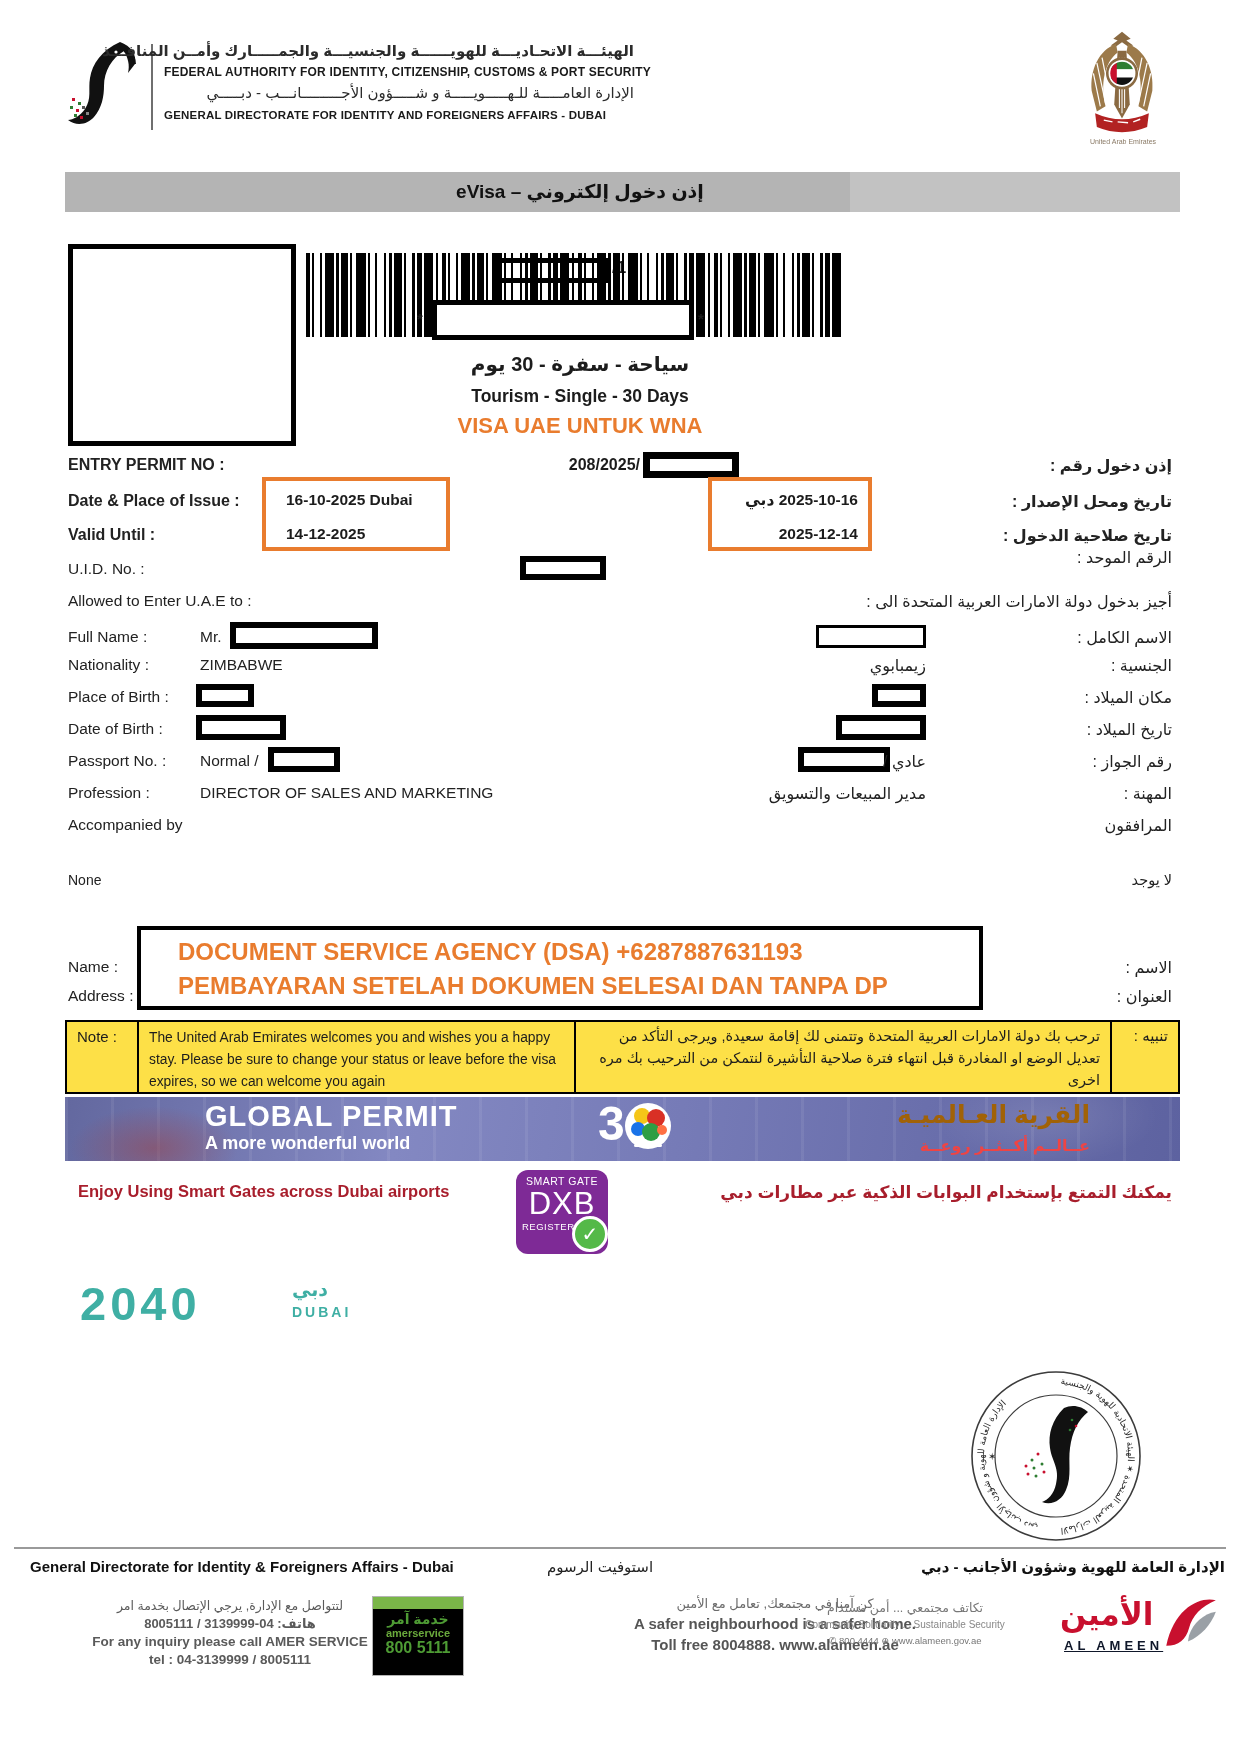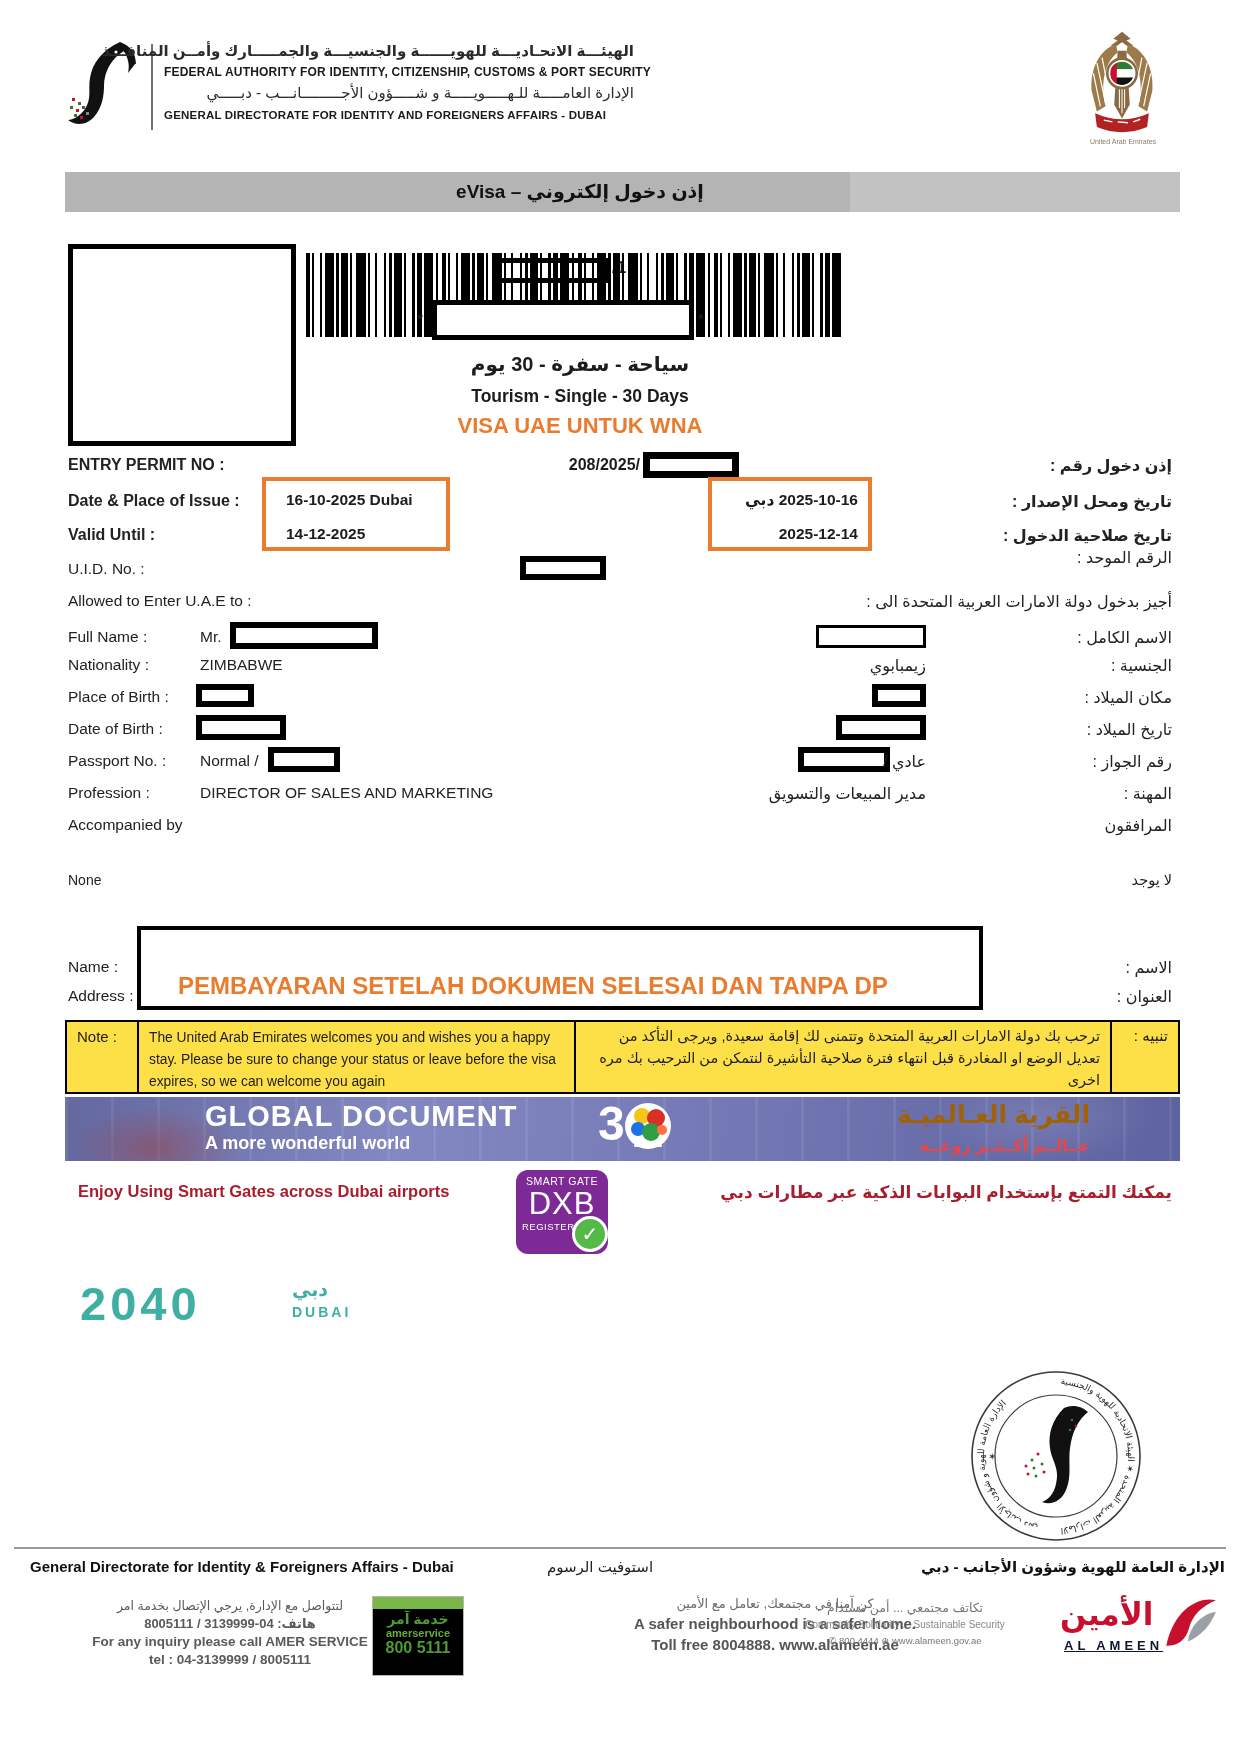--- a/index.html
+++ b/index.html
@@ -241,41 +241,42 @@
 
   <div class="elabel" style="top:816px;">Accompanied by</div>
   <div class="alabel" style="top:816px;">المرافقون</div>
 
   <div class="elabel" style="top:872px;font-size:14px;">None</div>
   <div class="alabel" style="top:872px;font-size:14.5px;">لا يوجد</div>
 
   <div class="elabel" style="top:958px;">Name :</div>
   <div class="elabel" style="top:987px;">Address :</div>
   <div class="abs" style="left:137px;top:926px;width:846px;height:84px;border:4px solid #000;box-sizing:border-box;background:#fff;"></div>
+  <div class="abs b orange nw" style="left:178px;top:938px;font-size:24px;">DOCUMENT SERVICE AGENCY (DSA) +6287887631193</div>
   <div class="abs b orange nw" style="left:178px;top:972px;font-size:24px;">PEMBAYARAN SETELAH DOKUMEN SELESAI DAN TANPA DP</div>
   <div class="alabel" style="top:958px;">الاسم :</div>
   <div class="alabel" style="top:987px;">العنوان :</div>
 
   <div class="abs" style="left:65px;top:1020px;width:1115px;height:74px;background:#fde047;border:2px solid #000;box-sizing:border-box;">
     <div class="notecell" style="left:0;width:70px;">
       <div style="margin:6px 0 0 10px;font-size:15px;">Note :</div>
     </div>
     <div class="notecell" style="left:70px;width:437px;border-left:2px solid #000;">
       <div style="padding:5px 8px 0 10px;font-size:13.8px;line-height:1.6;">The United Arab Emirates welcomes you and wishes you a happy stay. Please be sure to change your status or leave before the visa expires, so we can welcome you again</div>
     </div>
     <div class="notecell" style="left:507px;width:536px;border-left:2px solid #000;">
       <div class="rtl" style="padding:4px 10px 0 8px;font-size:14.5px;line-height:1.5;text-align:right;">ترحب بك دولة الامارات العربية المتحدة وتتمنى لك إقامة سعيدة, ويرجى التأكد من تعديل الوضع او المغادرة قبل انتهاء فترة صلاحية التأشيرة لنتمكن من الترحيب بك مره اخرى</div>
     </div>
     <div class="notecell" style="left:1043px;width:68px;border-left:2px solid #000;">
       <div class="rtl" style="margin:5px 10px 0 0;font-size:15px;text-align:right;">تنبيه :</div>
     </div>
   </div>
 
   <div class="abs gv-banner" style="left:65px;top:1097px;width:1115px;height:64px;"></div>
-  <div class="abs b nw" style="left:205px;top:1100px;font-size:29px;color:#fff;letter-spacing:1px;">GLOBAL DOCUMENT</div>
+  <div class="abs b nw" style="left:205px;top:1100px;font-size:29px;color:#fff;letter-spacing:1px;">GLOBAL PERMIT</div>
   <div class="abs b nw" style="left:205px;top:1133px;font-size:18px;color:#fff;">A more wonderful world</div>
   <div class="abs" style="left:598px;top:1100px;width:84px;height:58px;">
     <span class="b" style="position:absolute;left:0;top:-4px;font-size:48px;color:#fff;">3</span>
     <svg style="position:absolute;left:26px;top:2px;" width="48" height="48" viewBox="0 0 48 48">
       <circle cx="24" cy="24" r="23" fill="#fff"></circle>
       <circle cx="18" cy="14" r="8" fill="#f5c518"></circle>
       <circle cx="32" cy="16" r="9" fill="#d93025"></circle>
       <circle cx="14" cy="27" r="7" fill="#1a73e8"></circle>
       <circle cx="27" cy="30" r="9" fill="#2e9e44"></circle>
       <circle cx="38" cy="28" r="5" fill="#ff7043"></circle>

